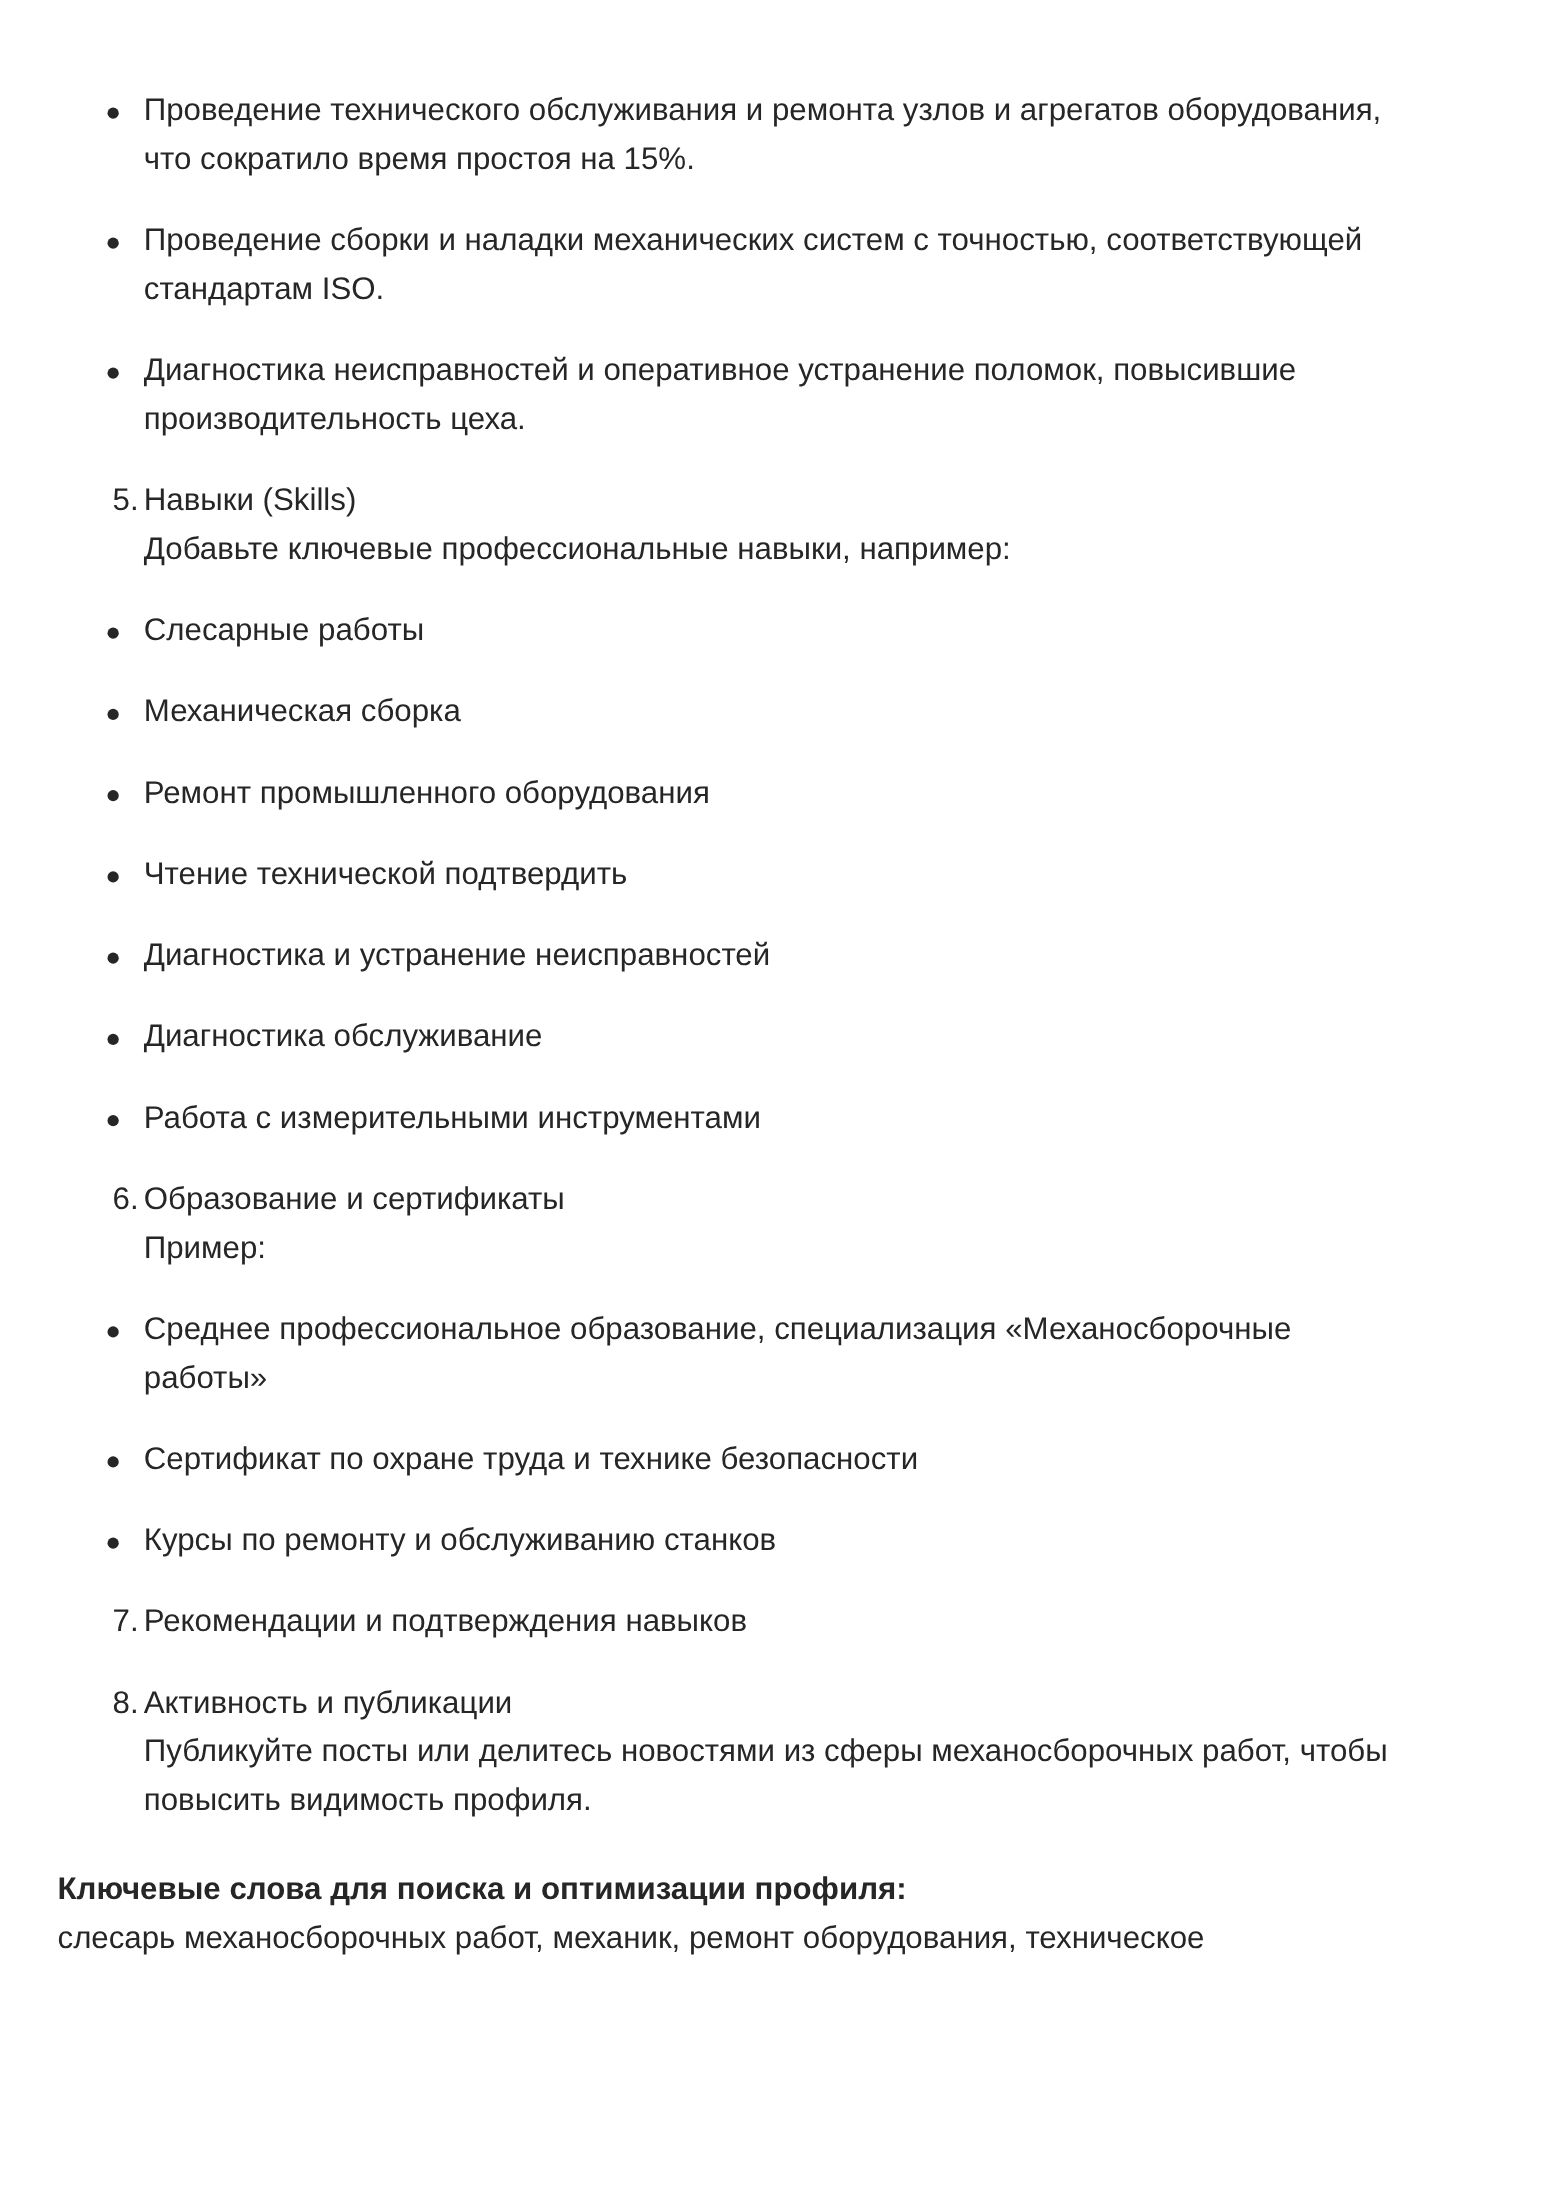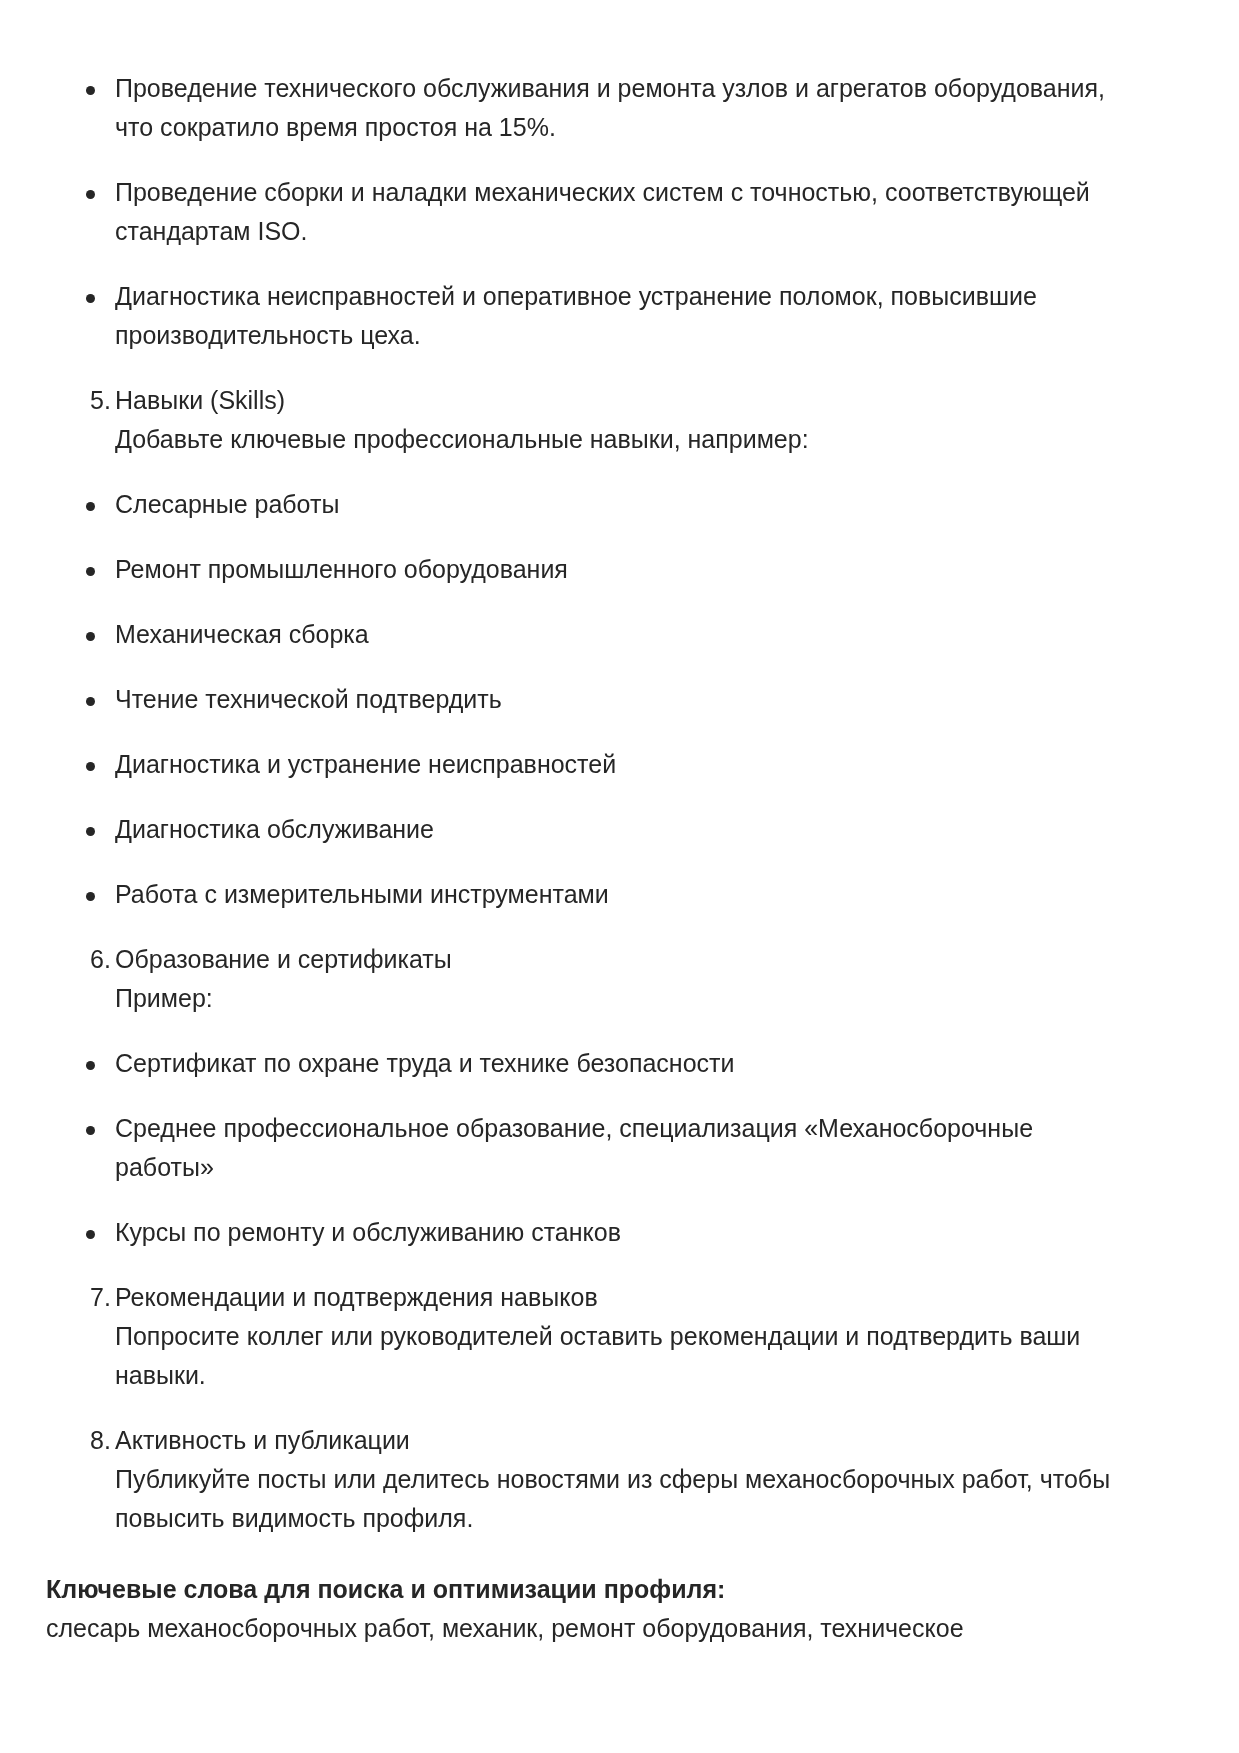--- a/index.html
+++ b/index.html
@@ -74,25 +74,25 @@
     <div class="txt"><span class="bold">Навыки (Skills)</span></div>
     <div class="txt">Добавьте ключевые профессиональные навыки, например:</div>
   </div>
 
   <div class="li">
     <span class="dot"></span>
     <div class="txt">Слесарные работы</div>
   </div>
   <div class="li">
     <span class="dot"></span>
-    <div class="txt">Ремонт промышленного оборудования</div>
+    <div class="txt">Механическая сборка</div>
   </div>
   <div class="li">
     <span class="dot"></span>
-    <div class="txt">Механическая сборка</div>
+    <div class="txt">Ремонт промышленного оборудования</div>
   </div>
   <div class="li">
     <span class="dot"></span>
     <div class="txt">Чтение технической подтвердить</div>
   </div>
   <div class="li">
     <span class="dot"></span>
     <div class="txt">Диагностика и устранение неисправностей</div>
   </div>
   <div class="li">
@@ -105,35 +105,34 @@
   </div>
 
   <div class="li">
     <span class="num-label">6.</span>
     <div class="txt"><span class="bold">Образование и сертификаты</span></div>
     <div class="txt">Пример:</div>
   </div>
 
   <div class="li">
     <span class="dot"></span>
-    <div class="txt">Сертификат по охране труда и технике безопасности</div>
+    <div class="txt">Среднее профессиональное образование, специализация «Механосборочные работы»</div>
   </div>
   <div class="li">
     <span class="dot"></span>
-    <div class="txt">Среднее профессиональное образование, специализация «Механосборочные работы»</div>
+    <div class="txt">Сертификат по охране труда и технике безопасности</div>
   </div>
   <div class="li">
     <span class="dot"></span>
     <div class="txt">Курсы по ремонту и обслуживанию станков</div>
   </div>
 
   <div class="li">
     <span class="num-label">7.</span>
     <div class="txt"><span class="bold">Рекомендации и подтверждения навыков</span></div>
-    <div class="txt">Попросите коллег или руководителей оставить рекомендации и подтвердить ваши навыки.</div>
   </div>
 
   <div class="li">
     <span class="num-label">8.</span>
     <div class="txt"><span class="bold">Активность и публикации</span></div>
     <div class="txt">Публикуйте посты или делитесь новостями из сферы механосборочных работ, чтобы повысить видимость профиля.</div>
   </div>
 
   <p class="kw-heading">Ключевые слова для поиска и оптимизации профиля:</p>
   <p class="kw-line">слесарь механосборочных работ, механик, ремонт оборудования, техническое</p>

